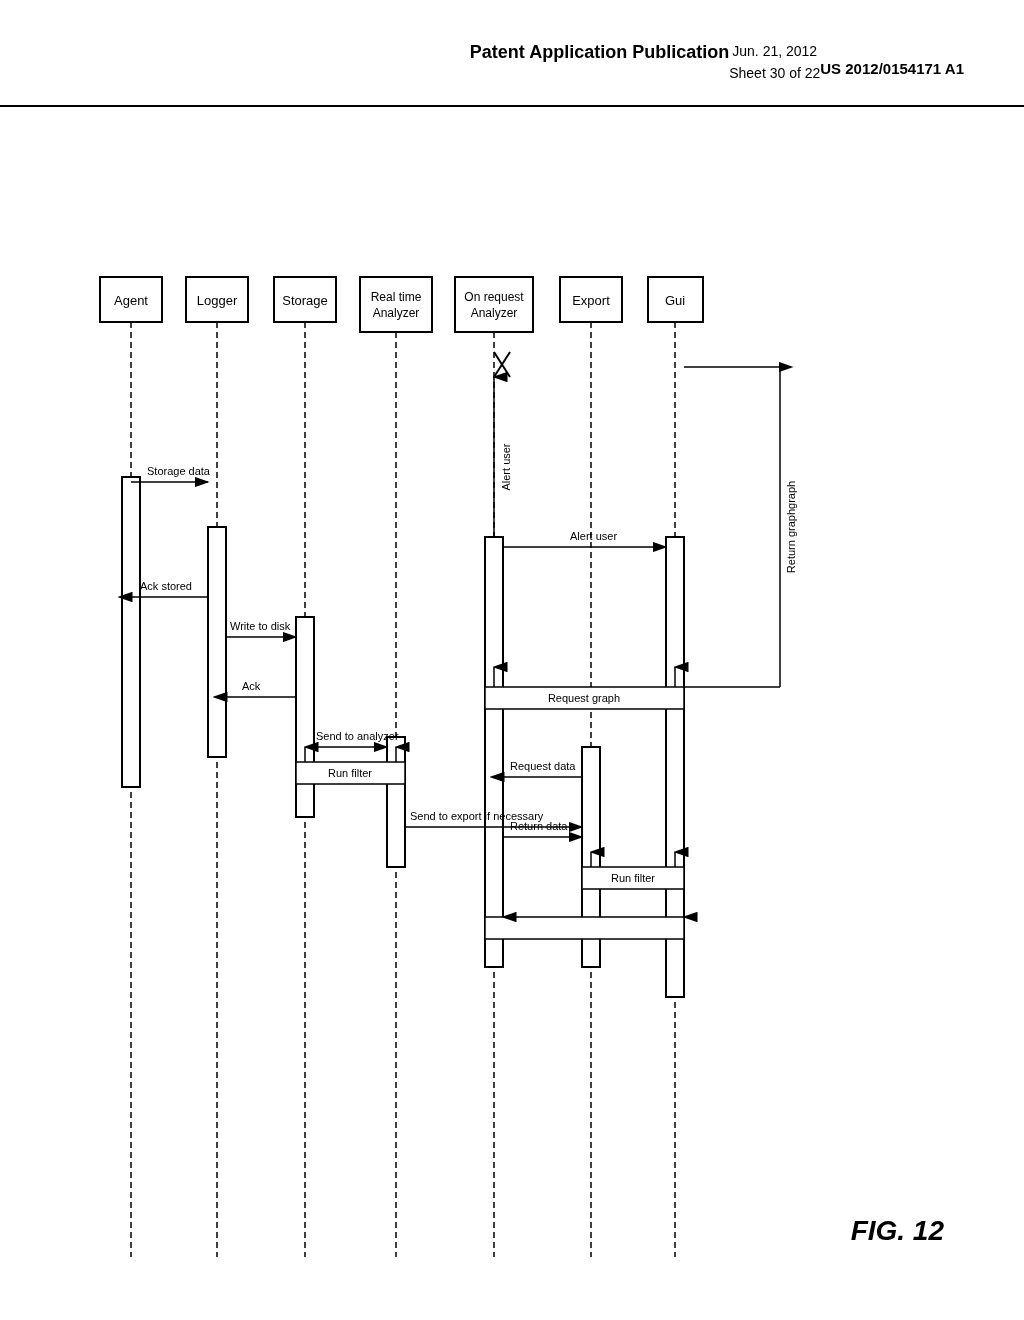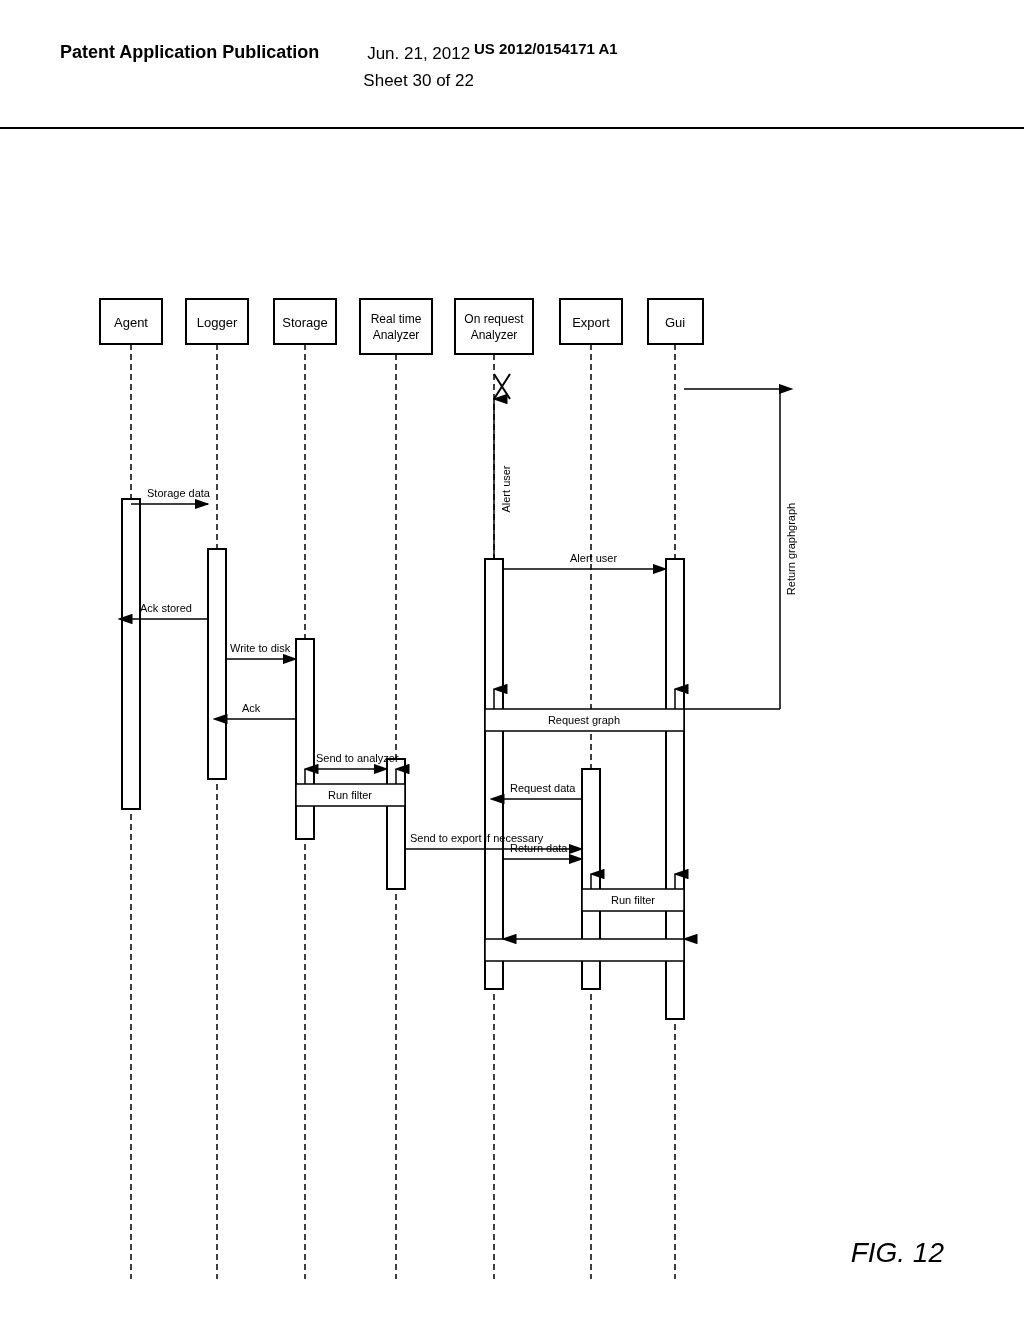--- a/index.html
+++ b/index.html
@@ -7,57 +7,57 @@
       width: 1024px;
       height: 1320px;
       background: #fff;
       font-family: Arial, sans-serif;
       overflow: hidden;
       position: relative;
     }
 
     .page-header {
       display: flex;
-      justify-content: flex-start;
+      justify-content: flex-end;
       align-items: flex-start;
-      padding: 40px 60px 33px 60px;
+      padding: 40px 60px 20px 60px;
       border-bottom: 2px solid #000;
     }
 
     .header-left {
       font-size: 18px;
       font-weight: bold;
       line-height: 1.4;
     }
 
     .header-center {
-      font-size: 17px;
+      font-size: 14px;
       text-align: center;
       line-height: 1.6;
-      margin-left: 44px;
     }
 
     .header-right {
       font-size: 15px;
       font-weight: bold;
       text-align: right;
+      margin-top: 20px;
     }
 
     .diagram-area {
       position: relative;
       width: 100%;
       height: 1200px;
     }
 
     .fig-label {
       position: absolute;
       bottom: 60px;
       right: 80px;
       font-size: 28px;
-      font-weight: normal;
+      font-weight: bold;
       font-style: italic;
     }
 
     
     .diagram-svg {
       position: absolute;
       top: 0;
       left: 0;
       width: 100%;
       height: 100%;

